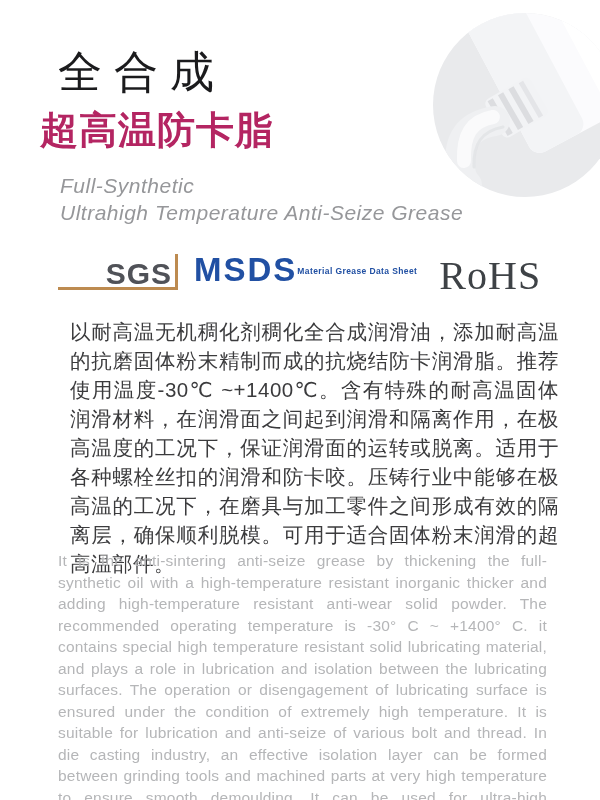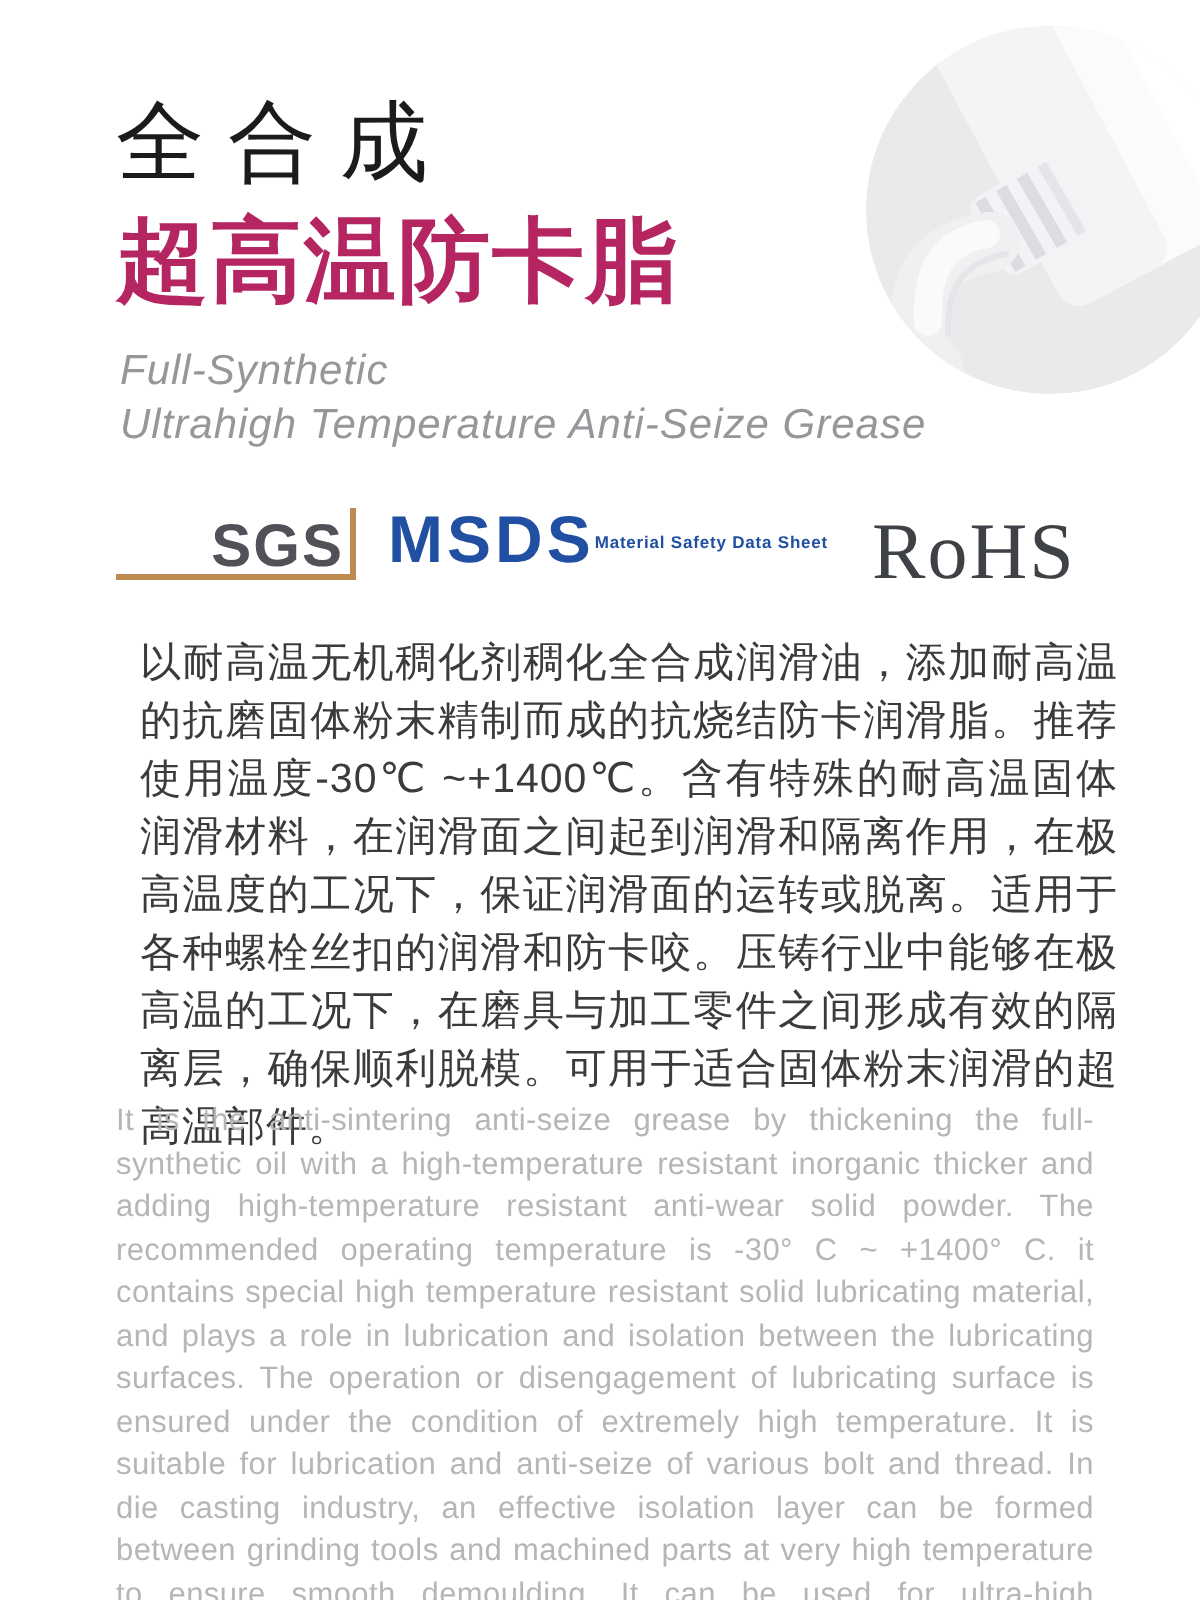--- a/index.html
+++ b/index.html
@@ -21,22 +21,22 @@
     border-radius:50%;background:var(--circle);overflow:hidden;
   }
 
   
   .title-cn-black{
     position:absolute;left:58px;top:46px;
     font-size:44px;line-height:52px;font-weight:500;color:var(--ink);
     letter-spacing:12px;white-space:nowrap;
   }
   .title-cn-magenta{
-    position:absolute;left:58px;top:102px;
-    font-size:46px;line-height:56px;font-weight:700;color:var(--accent);
+    position:absolute;left:40px;top:102px;
+    font-size:38px;line-height:56px;font-weight:700;color:var(--accent);
     letter-spacing:1px;white-space:nowrap;
   }
   .subtitle-en{
     position:absolute;left:60px;top:172px;width:420px;
     font-size:21px;line-height:27px;font-style:italic;color:var(--subtitle);
     letter-spacing:0.5px;
   }
 
   
   .cert-row{position:absolute;left:58px;top:254px;height:52px;display:flex;align-items:flex-start;}
@@ -108,21 +108,21 @@
     <div>Full-Synthetic</div>
     <div>Ultrahigh Temperature Anti-Seize Grease</div>
   </div>
 
   <div class="cert-row">
     <div class="cert-sgs">
       <span class="sgs-text">SGS</span>
     </div>
     <div class="cert-msds">
       <span class="msds-text">MSDS</span>
-      <span class="msds-sub">Material Safety Data Sheet</span>
+      <span class="msds-sub">Material Grease Data Sheet</span>
     </div>
     <div class="cert-rohs">
       <span>RoHS</span>
     </div>
   </div>
 
   <p class="para-cn">以耐高温无机稠化剂稠化全合成润滑油，添加耐高温的抗磨固体粉末精制而成的抗烧结防卡润滑脂。推荐使用温度-30℃ ~+1400℃。含有特殊的耐高温固体润滑材料，在润滑面之间起到润滑和隔离作用，在极高温度的工况下，保证润滑面的运转或脱离。适用于各种螺栓丝扣的润滑和防卡咬。压铸行业中能够在极高温的工况下，在磨具与加工零件之间形成有效的隔离层，确保顺利脱模。可用于适合固体粉末润滑的超高温部件。</p>
 
   <p class="para-en">It is the anti-sintering anti-seize grease by thickening the full-synthetic oil with a high-temperature resistant inorganic thicker and adding high-temperature resistant anti-wear solid powder. The recommended operating temperature is -30° C ~ +1400° C. it contains special high temperature resistant solid lubricating material, and plays a role in lubrication and isolation between the lubricating surfaces. The operation or disengagement of lubricating surface is ensured under the condition of extremely high temperature. It is suitable for lubrication and anti-seize of various bolt and thread. In die casting industry, an effective isolation layer can be formed between grinding tools and machined parts at very high temperature to ensure smooth demoulding. It can be used for ultra-high temperature parts suitable for solid powder lubrication.</p>
 

